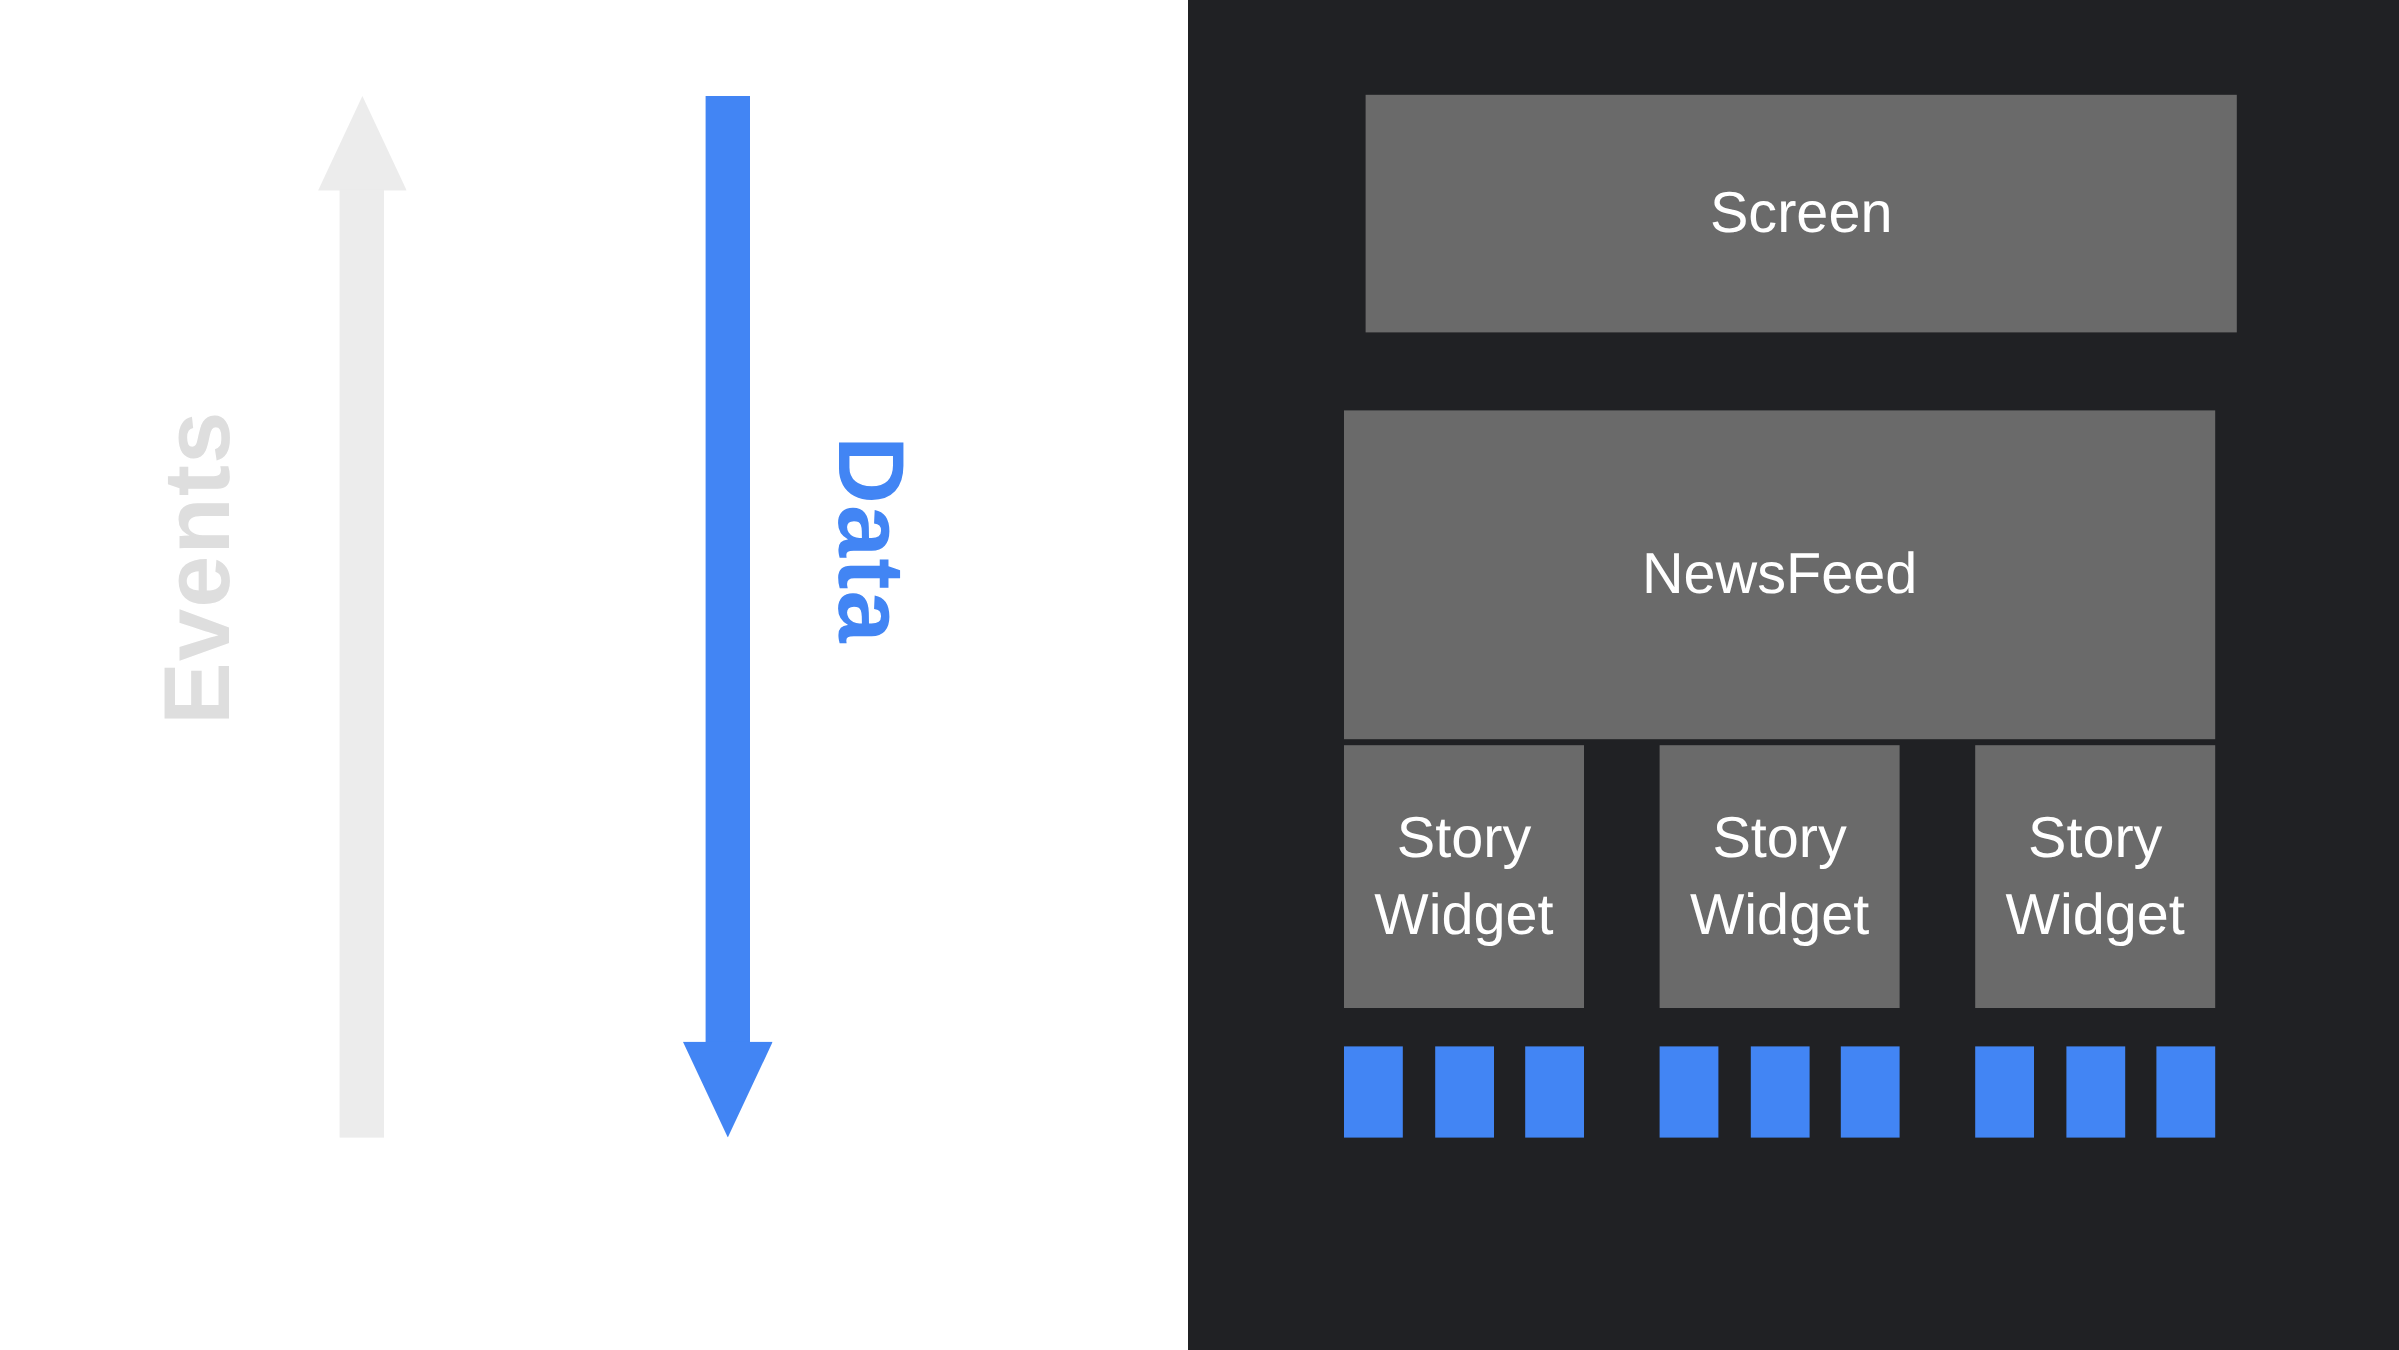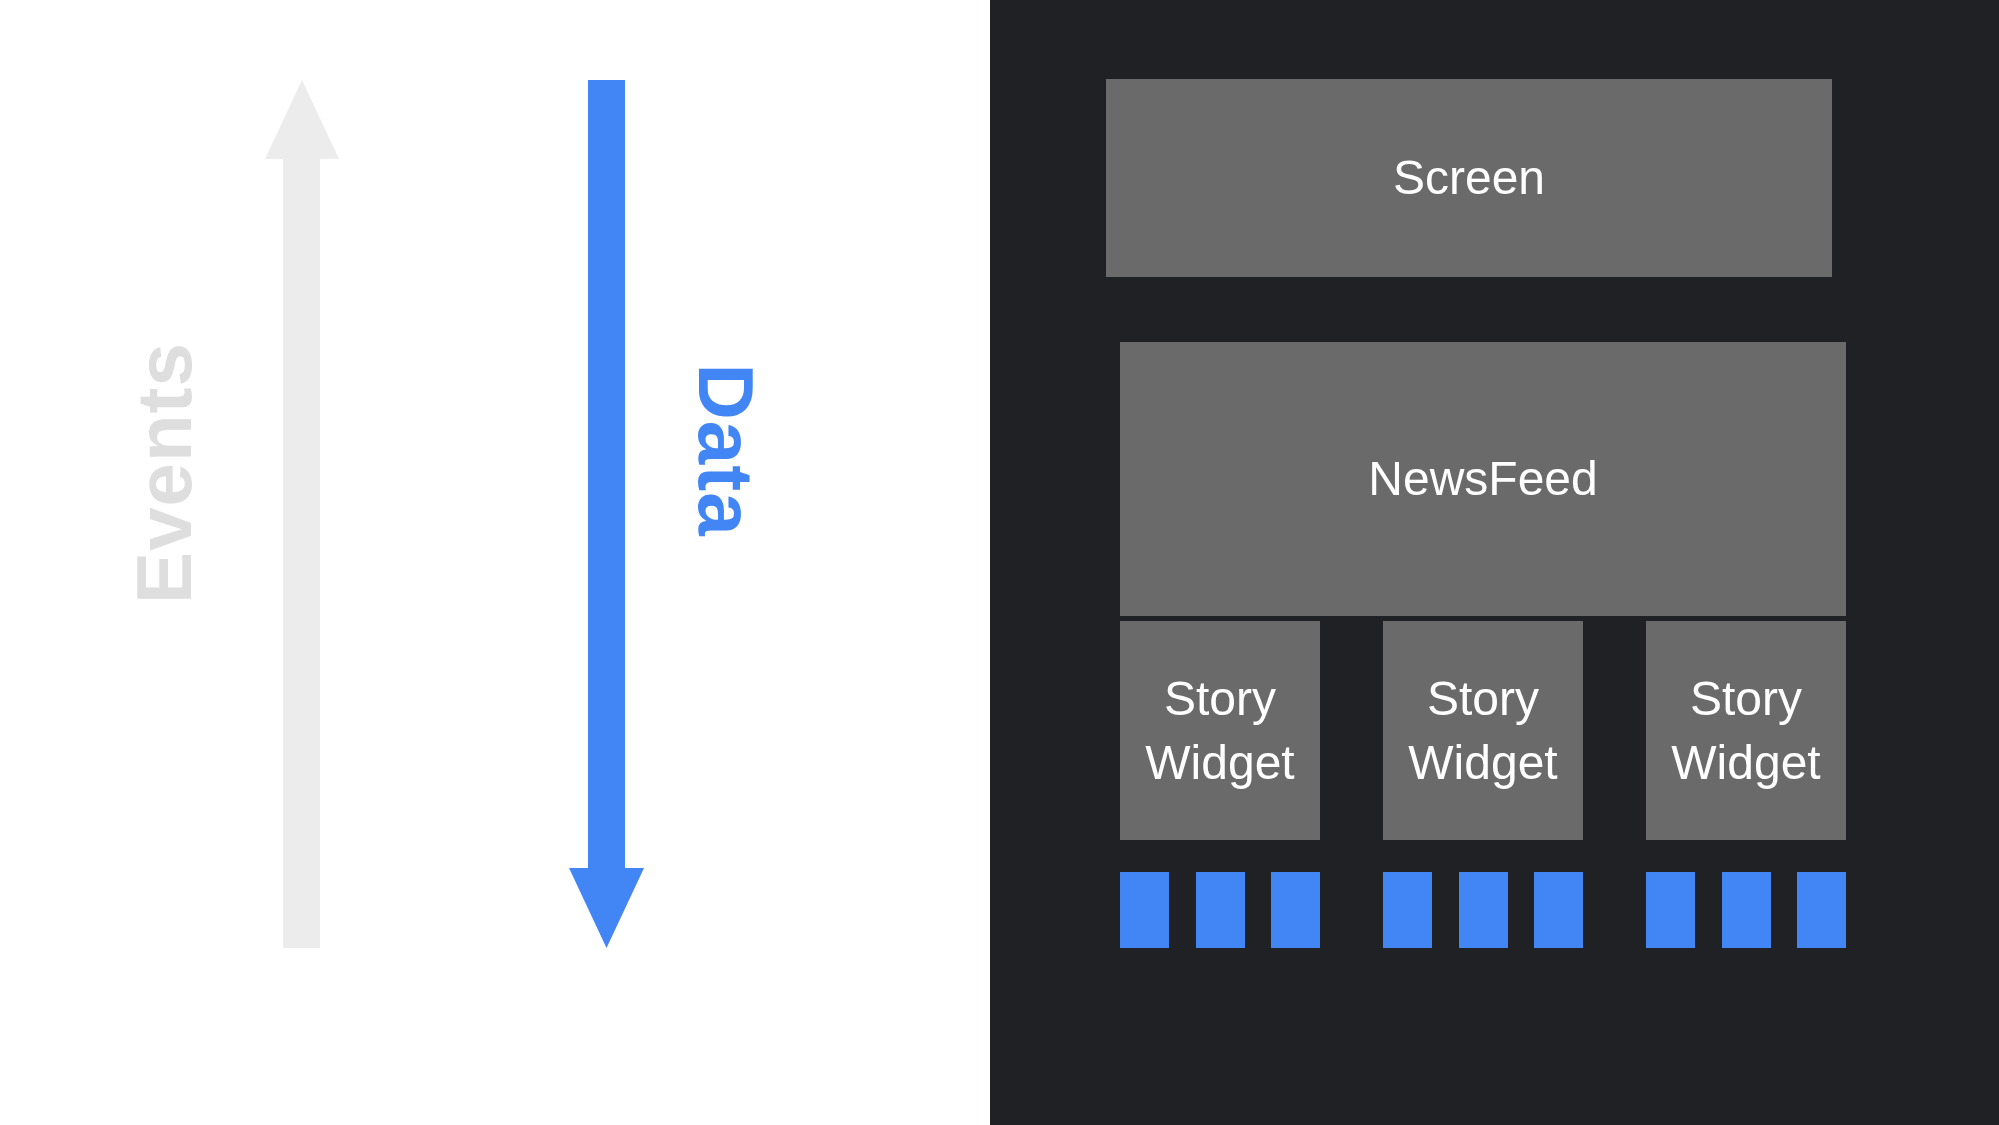--- a/index.html
+++ b/index.html
@@ -71,21 +71,21 @@
   }
   .gbox {
     position: absolute;
     background: var(--box_gray, #6a6a6a);
     color: #ffffff;
     display: flex; align-items: center; justify-content: center;
     text-align: center;
     font-size: 48px;
     line-height: 1.33;
   }
-  .screen-box   { left: 116px; top: 79px;  width: 726px; height: 198px; }
+  .screen-box   { left: 148px; top: 79px;  width: 726px; height: 198px; }
   .newsfeed-box { left: 130px; top: 342px; width: 726px; height: 274px; }
 
   .story-row {
     position: absolute; left: 130px; top: 621px;
     width: 726px; height: 219px;
     display: flex; justify-content: space-between;
   }
   .story-box {
     position: relative;
     width: 200px; height: 219px;

